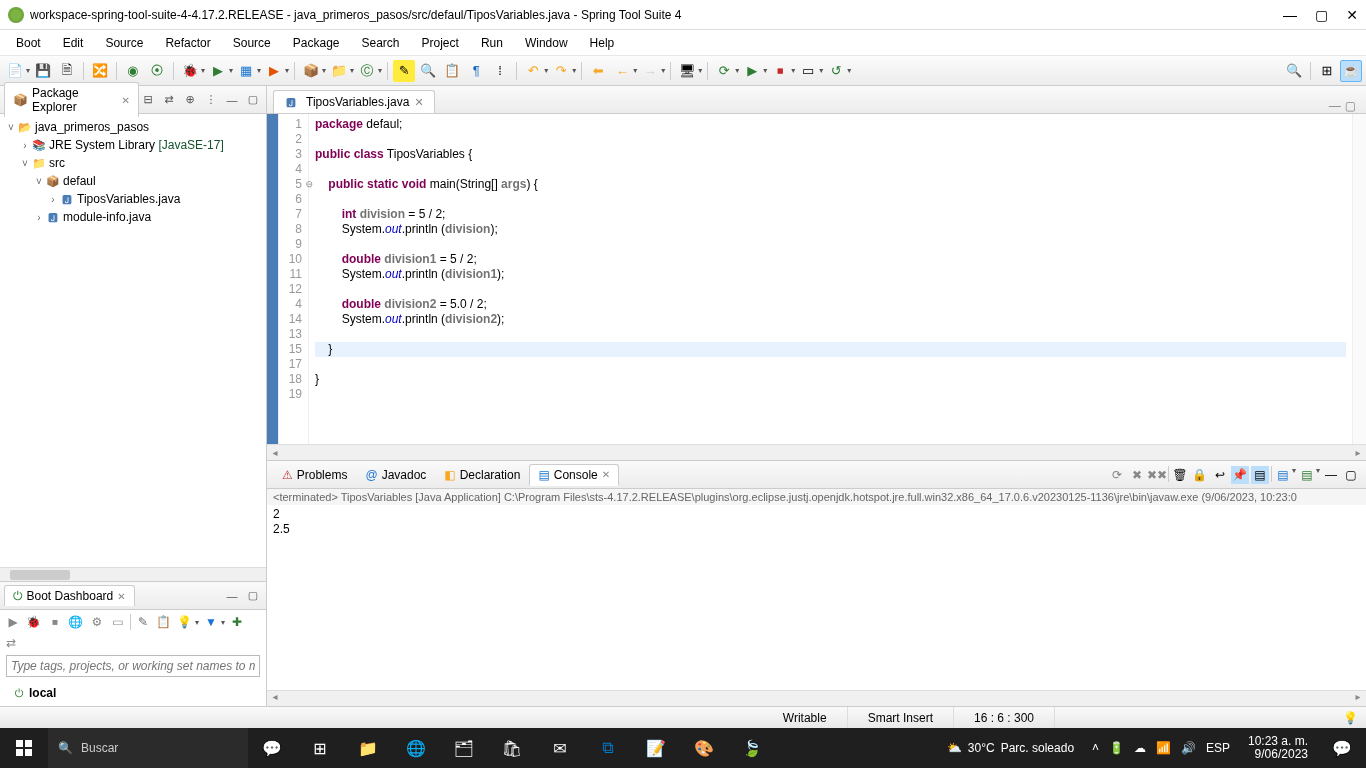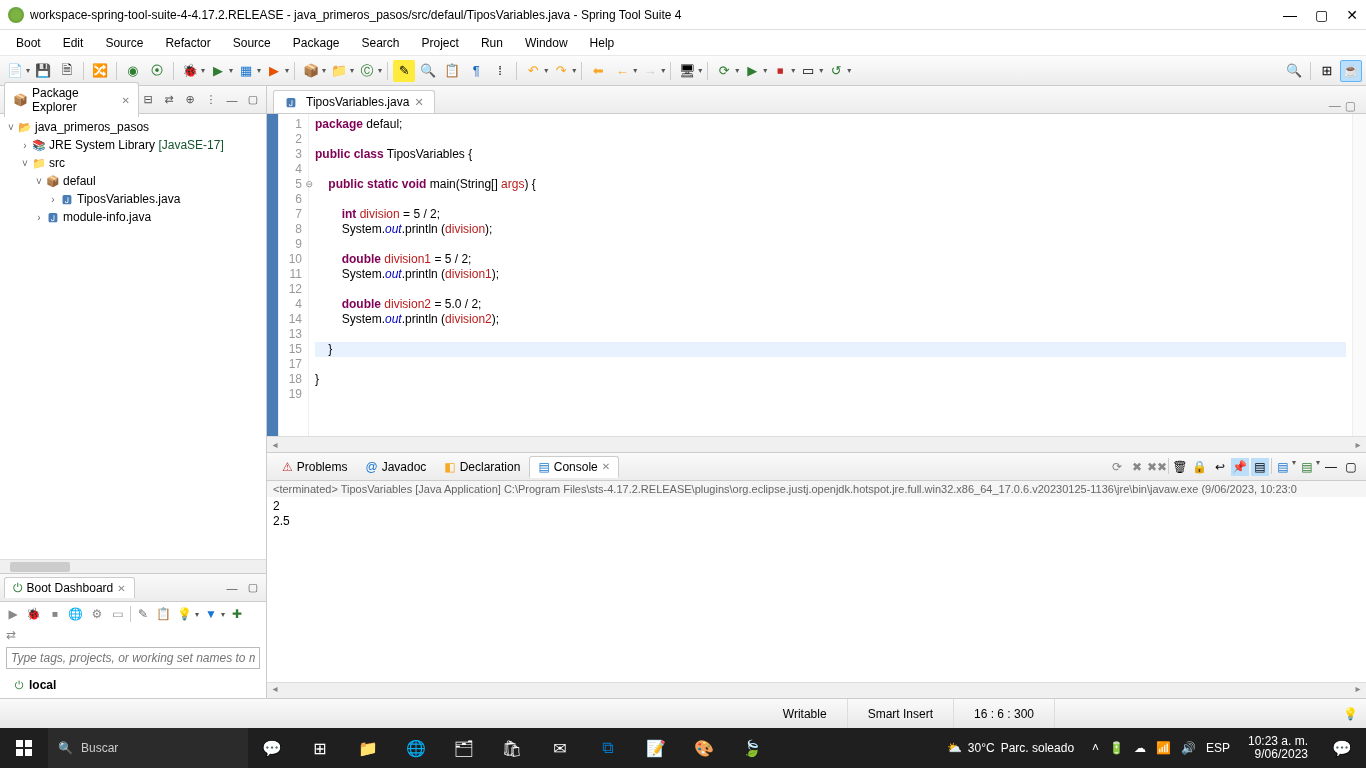--- a/index.html
+++ b/index.html
@@ -48,36 +48,36 @@
 .ed-tspacer { flex: 1; }
 .ed-tright { display: flex; gap: 4px; padding-right: 4px; }
 .editor-body { flex: 1; display: flex; background: #fff; font-family: Consolas, monospace; font-size: 13px; overflow: hidden; }
 .marker-col { width: 12px; background: #fff; border-right: 1px solid #eee; }
 .gutter { width: 30px; background: #fff; color: #999; text-align: right; padding: 3px 6px 3px 0; line-height: 15px; border-right: 1px solid #eee; }
 .code { flex: 1; padding: 3px 6px; line-height: 15px; white-space: pre; position: relative; }
 .line { height: 15px; }
 .line.hl { background: #e8f2fe; }
 .kw { color: #7f0055; font-weight: bold; }
 .fld { color: #0000c0; font-style: italic; }
-.var { color: #b91c1c; }
+.var { color: #737373; font-weight: bold; }
 .overview { width: 14px; background: #fafafa; border-left: 1px solid #eee; }
 .ed-hscroll { height: 16px; background: #f0f0f0; border-top: 1px solid #ddd; display: flex; align-items: center; }
 .ed-hscroll .arrow { width: 16px; text-align: center; color: #888; font-size: 10px; }
 .bottom-area { height: 245px; display: flex; flex-direction: column; }
 .btabs { height: 28px; display: flex; align-items: center; background: linear-gradient(#fafafa,#ececec); border-bottom: 1px solid #ccc; padding: 0 6px; }
 .btab { padding: 3px 8px; display: flex; align-items: center; gap: 4px; cursor: pointer; border: 1px solid transparent; }
 .btab.active { background: #fff; border: 1px solid #ccc; border-bottom: 1px solid #fff; border-radius: 3px 3px 0 0; }
 .btab .close { font-size: 10px; color: #888; }
 .btab-tb { margin-left: auto; display: flex; gap: 2px; }
 .btab-tb .ib { width: 18px; height: 18px; display: inline-flex; align-items: center; justify-content: center; cursor: pointer; font-size: 12px; }
 .console-info { padding: 2px 6px; font-size: 11px; color: #666; white-space: nowrap; overflow: hidden; }
 .console-out { flex: 1; background: #fff; font-family: Consolas, monospace; font-size: 13px; padding: 2px 6px; line-height: 15px; }
 .bhscroll { height: 16px; background: #f0f0f0; border-top: 1px solid #ddd; display: flex; }
 .bhscroll .arrow { width: 16px; text-align: center; color: #888; font-size: 10px; }
-.statusbar { height: 30px; background: linear-gradient(#fafafa,#e8e8e8); border-top: 1px solid #ccc; display: flex; align-items: center; font-size: 11px; }
+.statusbar { height: 22px; background: linear-gradient(#fafafa,#e8e8e8); border-top: 1px solid #ccc; display: flex; align-items: center; font-size: 11px; }
 .statusbar .cell { padding: 0 20px; border-right: 1px solid #ddd; height: 100%; display: flex; align-items: center; }
 .statusbar .spacer { flex: 1; }
 .taskbar { height: 40px; background: #1f1f1f; display: flex; align-items: center; color: #fff; }
 .taskbar .tbitem { width: 48px; height: 40px; display: flex; align-items: center; justify-content: center; cursor: pointer; font-size: 16px; }
 .taskbar .search { flex: 0 0 200px; height: 40px; background: #2b2b2b; display: flex; align-items: center; padding: 0 10px; gap: 8px; color: #ccc; }
 .taskbar .tspacer { flex: 1; }
 .taskbar .weather { display: flex; align-items: center; gap: 6px; padding: 0 10px; font-size: 12px; }
 .taskbar .tray { display: flex; align-items: center; gap: 10px; padding: 0 8px; font-size: 12px; }
 .taskbar .clock { padding: 0 10px; font-size: 11px; text-align: right; line-height: 13px; }
 svg { display: block; }

